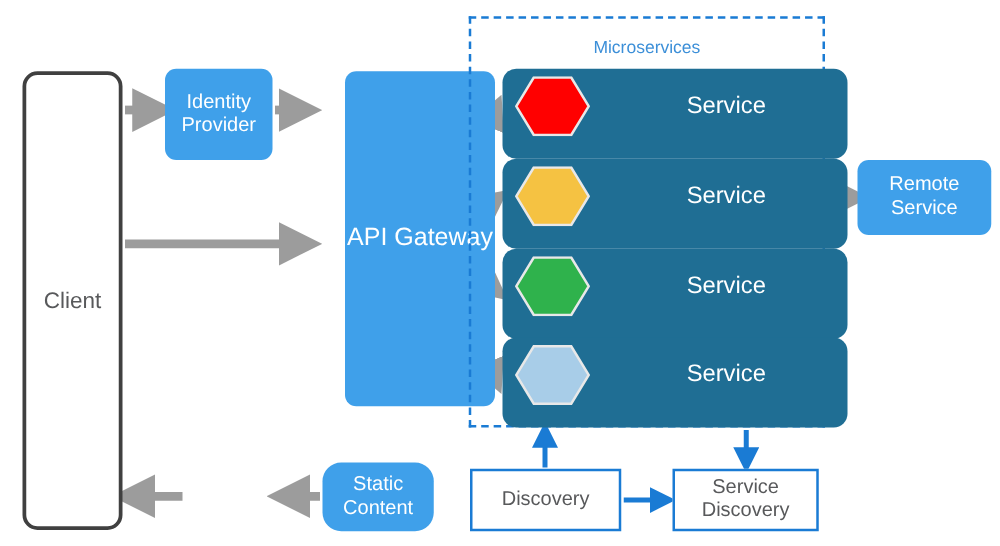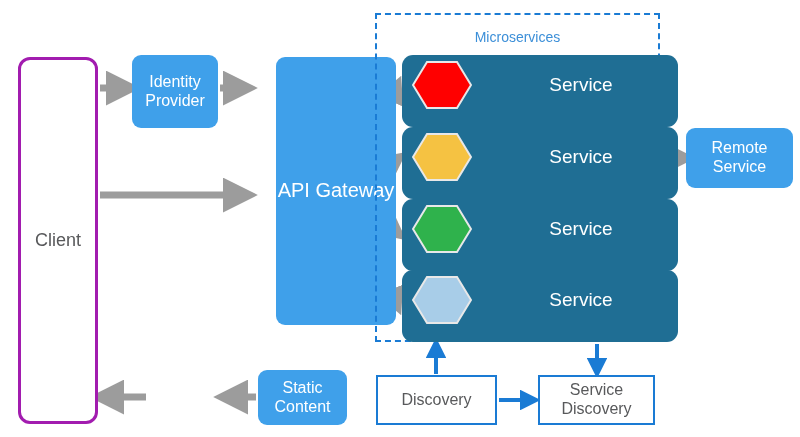--- a/index.html
+++ b/index.html
@@ -24,38 +24,38 @@
     align-items: center;
     justify-content: center;
     text-align: center;
     line-height: 1.18;
   }
 
   
   #client-box {
     left: 18px; top: 57px; width: 80px; height: 367px;
     background: #ffffff;
-    border: 3px solid #a21caf;
+    border: 3px solid #404040;
     border-radius: 12px;
     color: #58595B;
     font-size: 18px;
   }
 
   
   .blue-box {
     background: #3FA0EA;
     border-radius: 9px;
     color: #ffffff;
     font-size: 16px;
   }
   #identity-provider-box { left: 132px; top: 55px;  width: 86px;  height: 73px; }
   #api-gateway-box       { left: 248px; top: 57px;  width: 120px; height: 268px; font-size: 20px; margin-left: 28px; }
   #remote-service-box    { left: 686px; top: 128px; width: 107px; height: 60px; justify-content: flex-end; }
   #cdn-box               { left: 148px; top: 370px; width: 74px;  height: 55px; }
-  #static-content-box    { left: 258px; top: 370px; width: 89px;  height: 55px; }
+  #static-content-box    { left: 258px; top: 370px; width: 89px;  height: 55px; border-radius: 15px; }
 
   
   #microservices-group {
     position: absolute;
     left: 375px; top: 13px; width: 285px; height: 329px;
     border: 2px dashed #1A7BD4;
     box-sizing: border-box;
   }
   #microservices-title {
     position: absolute;

